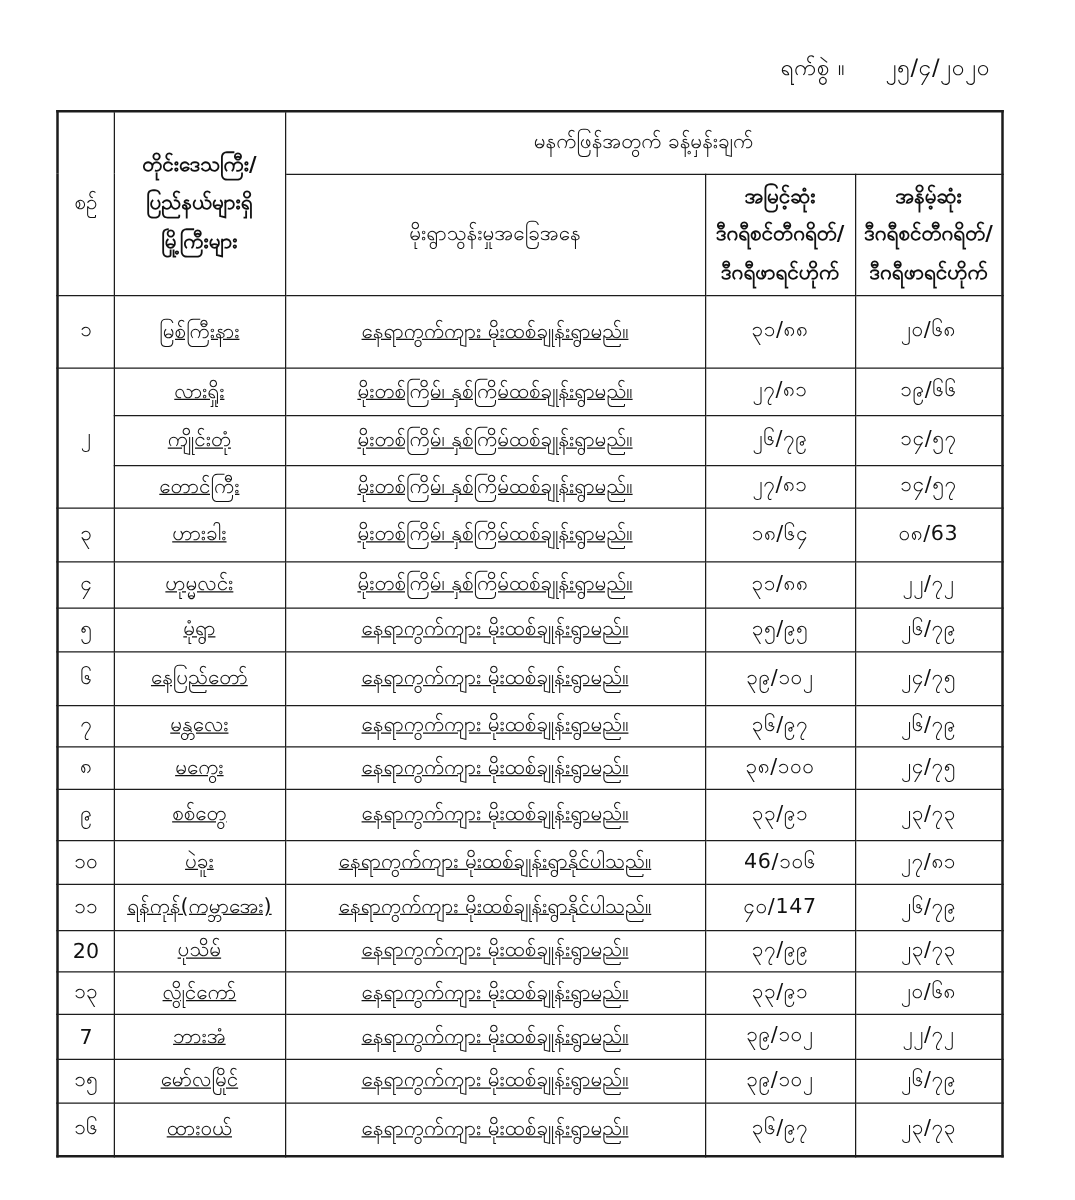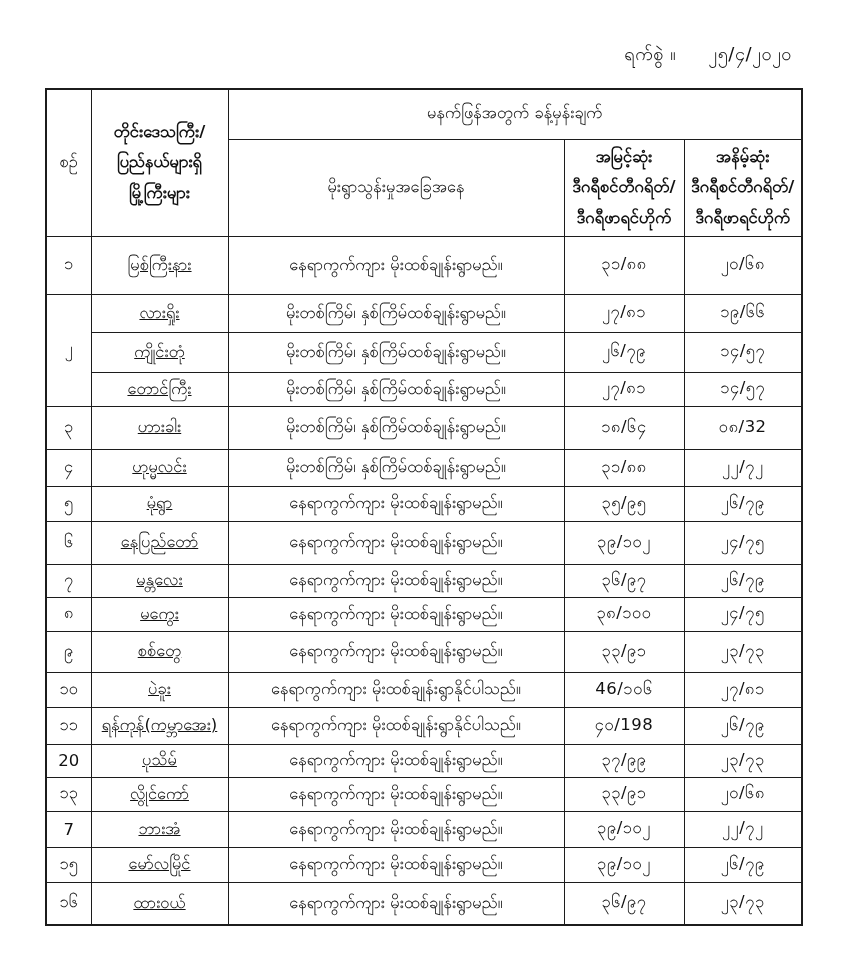--- a/index.html
+++ b/index.html
@@ -38,21 +38,21 @@
     border: 1px solid #1c1c1c;
     text-align: center;
     vertical-align: middle;
     padding: 2px 4px;
     font-weight: normal;
     overflow: hidden;
   }
   
   .forecast-table { border: 2px solid #1c1c1c; outline: 0; }
   .hdr-line { line-height: 1.85; font-weight: bold; }
-  .weather-cell { line-height: 1.6; }
+  .weather-cell { line-height: 1.6; text-decoration: underline; }
   .city-cell { line-height: 1.6; text-decoration: underline; }
   .temp-cell { letter-spacing: 0.5px; }
 </style>
 </head>
 <body>
 
 <div class="page">
 
   <div class="date-line">
     <span class="date-label">ရက်စွဲ ။</span>
@@ -116,21 +116,21 @@
         <td class="city-cell">တောင်ကြီး</td>
         <td class="weather-cell">မိုးတစ်ကြိမ်၊ နှစ်ကြိမ်ထစ်ချုန်းရွာမည်။</td>
         <td class="temp-cell">၂၇/၈၁</td>
         <td class="temp-cell">၁၄/၅၇</td>
       </tr>
       <tr style="height:43px">
         <td>၃</td>
         <td class="city-cell">ဟားခါး</td>
         <td class="weather-cell">မိုးတစ်ကြိမ်၊ နှစ်ကြိမ်ထစ်ချုန်းရွာမည်။</td>
         <td class="temp-cell">၁၈/၆၄</td>
-        <td class="temp-cell">၀၈/32</td>
+        <td class="temp-cell">၀၈/63</td>
       </tr>
       <tr style="height:37px">
         <td>၄</td>
         <td class="city-cell">ဟုမ္မလင်း</td>
         <td class="weather-cell">မိုးတစ်ကြိမ်၊ နှစ်ကြိမ်ထစ်ချုန်းရွာမည်။</td>
         <td class="temp-cell">၃၁/၈၈</td>
         <td class="temp-cell">၂၂/၇၂</td>
       </tr>
       <tr style="height:35px">
         <td>၅</td>
@@ -171,21 +171,21 @@
         <td>၁၀</td>
         <td class="city-cell">ပဲခူး</td>
         <td class="weather-cell">နေရာကွက်ကျား မိုးထစ်ချုန်းရွာနိုင်ပါသည်။</td>
         <td class="temp-cell">46/၁၀၆</td>
         <td class="temp-cell">၂၇/၈၁</td>
       </tr>
       <tr style="height:37px">
         <td>၁၁</td>
         <td class="city-cell">ရန်ကုန်(ကမ္ဘာအေး)</td>
         <td class="weather-cell">နေရာကွက်ကျား မိုးထစ်ချုန်းရွာနိုင်ပါသည်။</td>
-        <td class="temp-cell">၄၀/198</td>
+        <td class="temp-cell">၄၀/147</td>
         <td class="temp-cell">၂၆/၇၉</td>
       </tr>
       <tr style="height:33px">
         <td>20</td>
         <td class="city-cell">ပုသိမ်</td>
         <td class="weather-cell">နေရာကွက်ကျား မိုးထစ်ချုန်းရွာမည်။</td>
         <td class="temp-cell">၃၇/၉၉</td>
         <td class="temp-cell">၂၃/၇၃</td>
       </tr>
       <tr style="height:34px">

